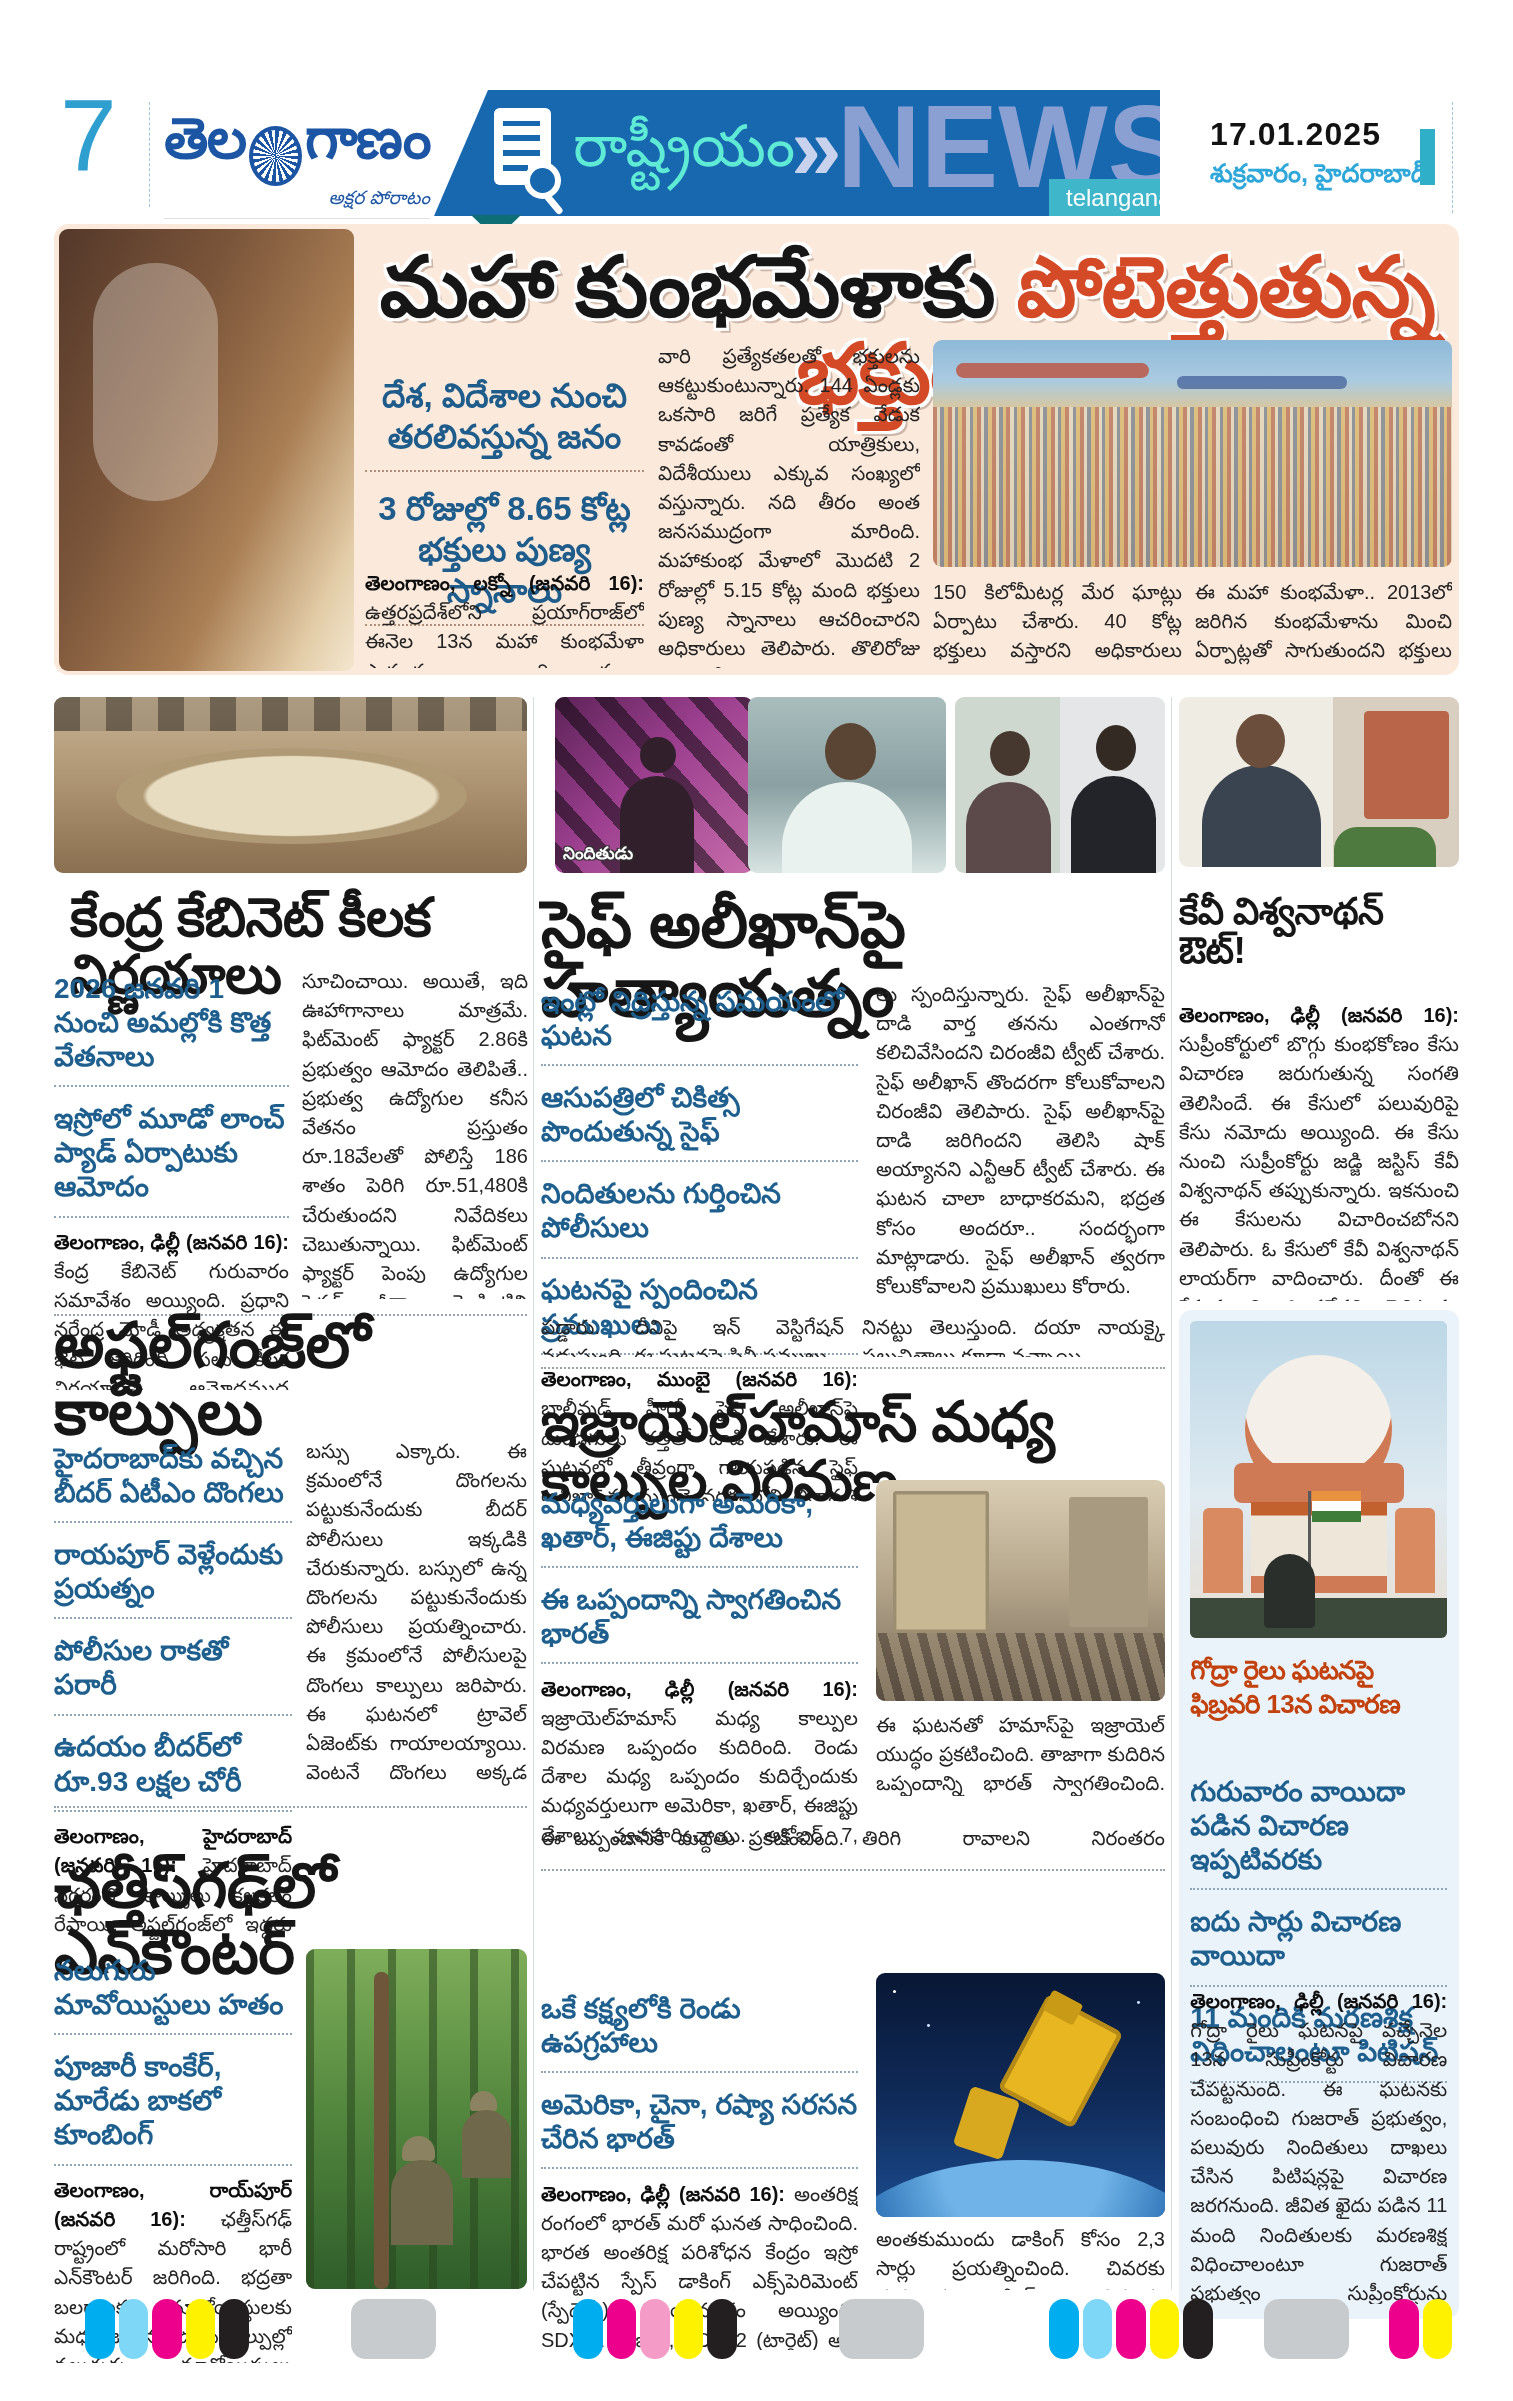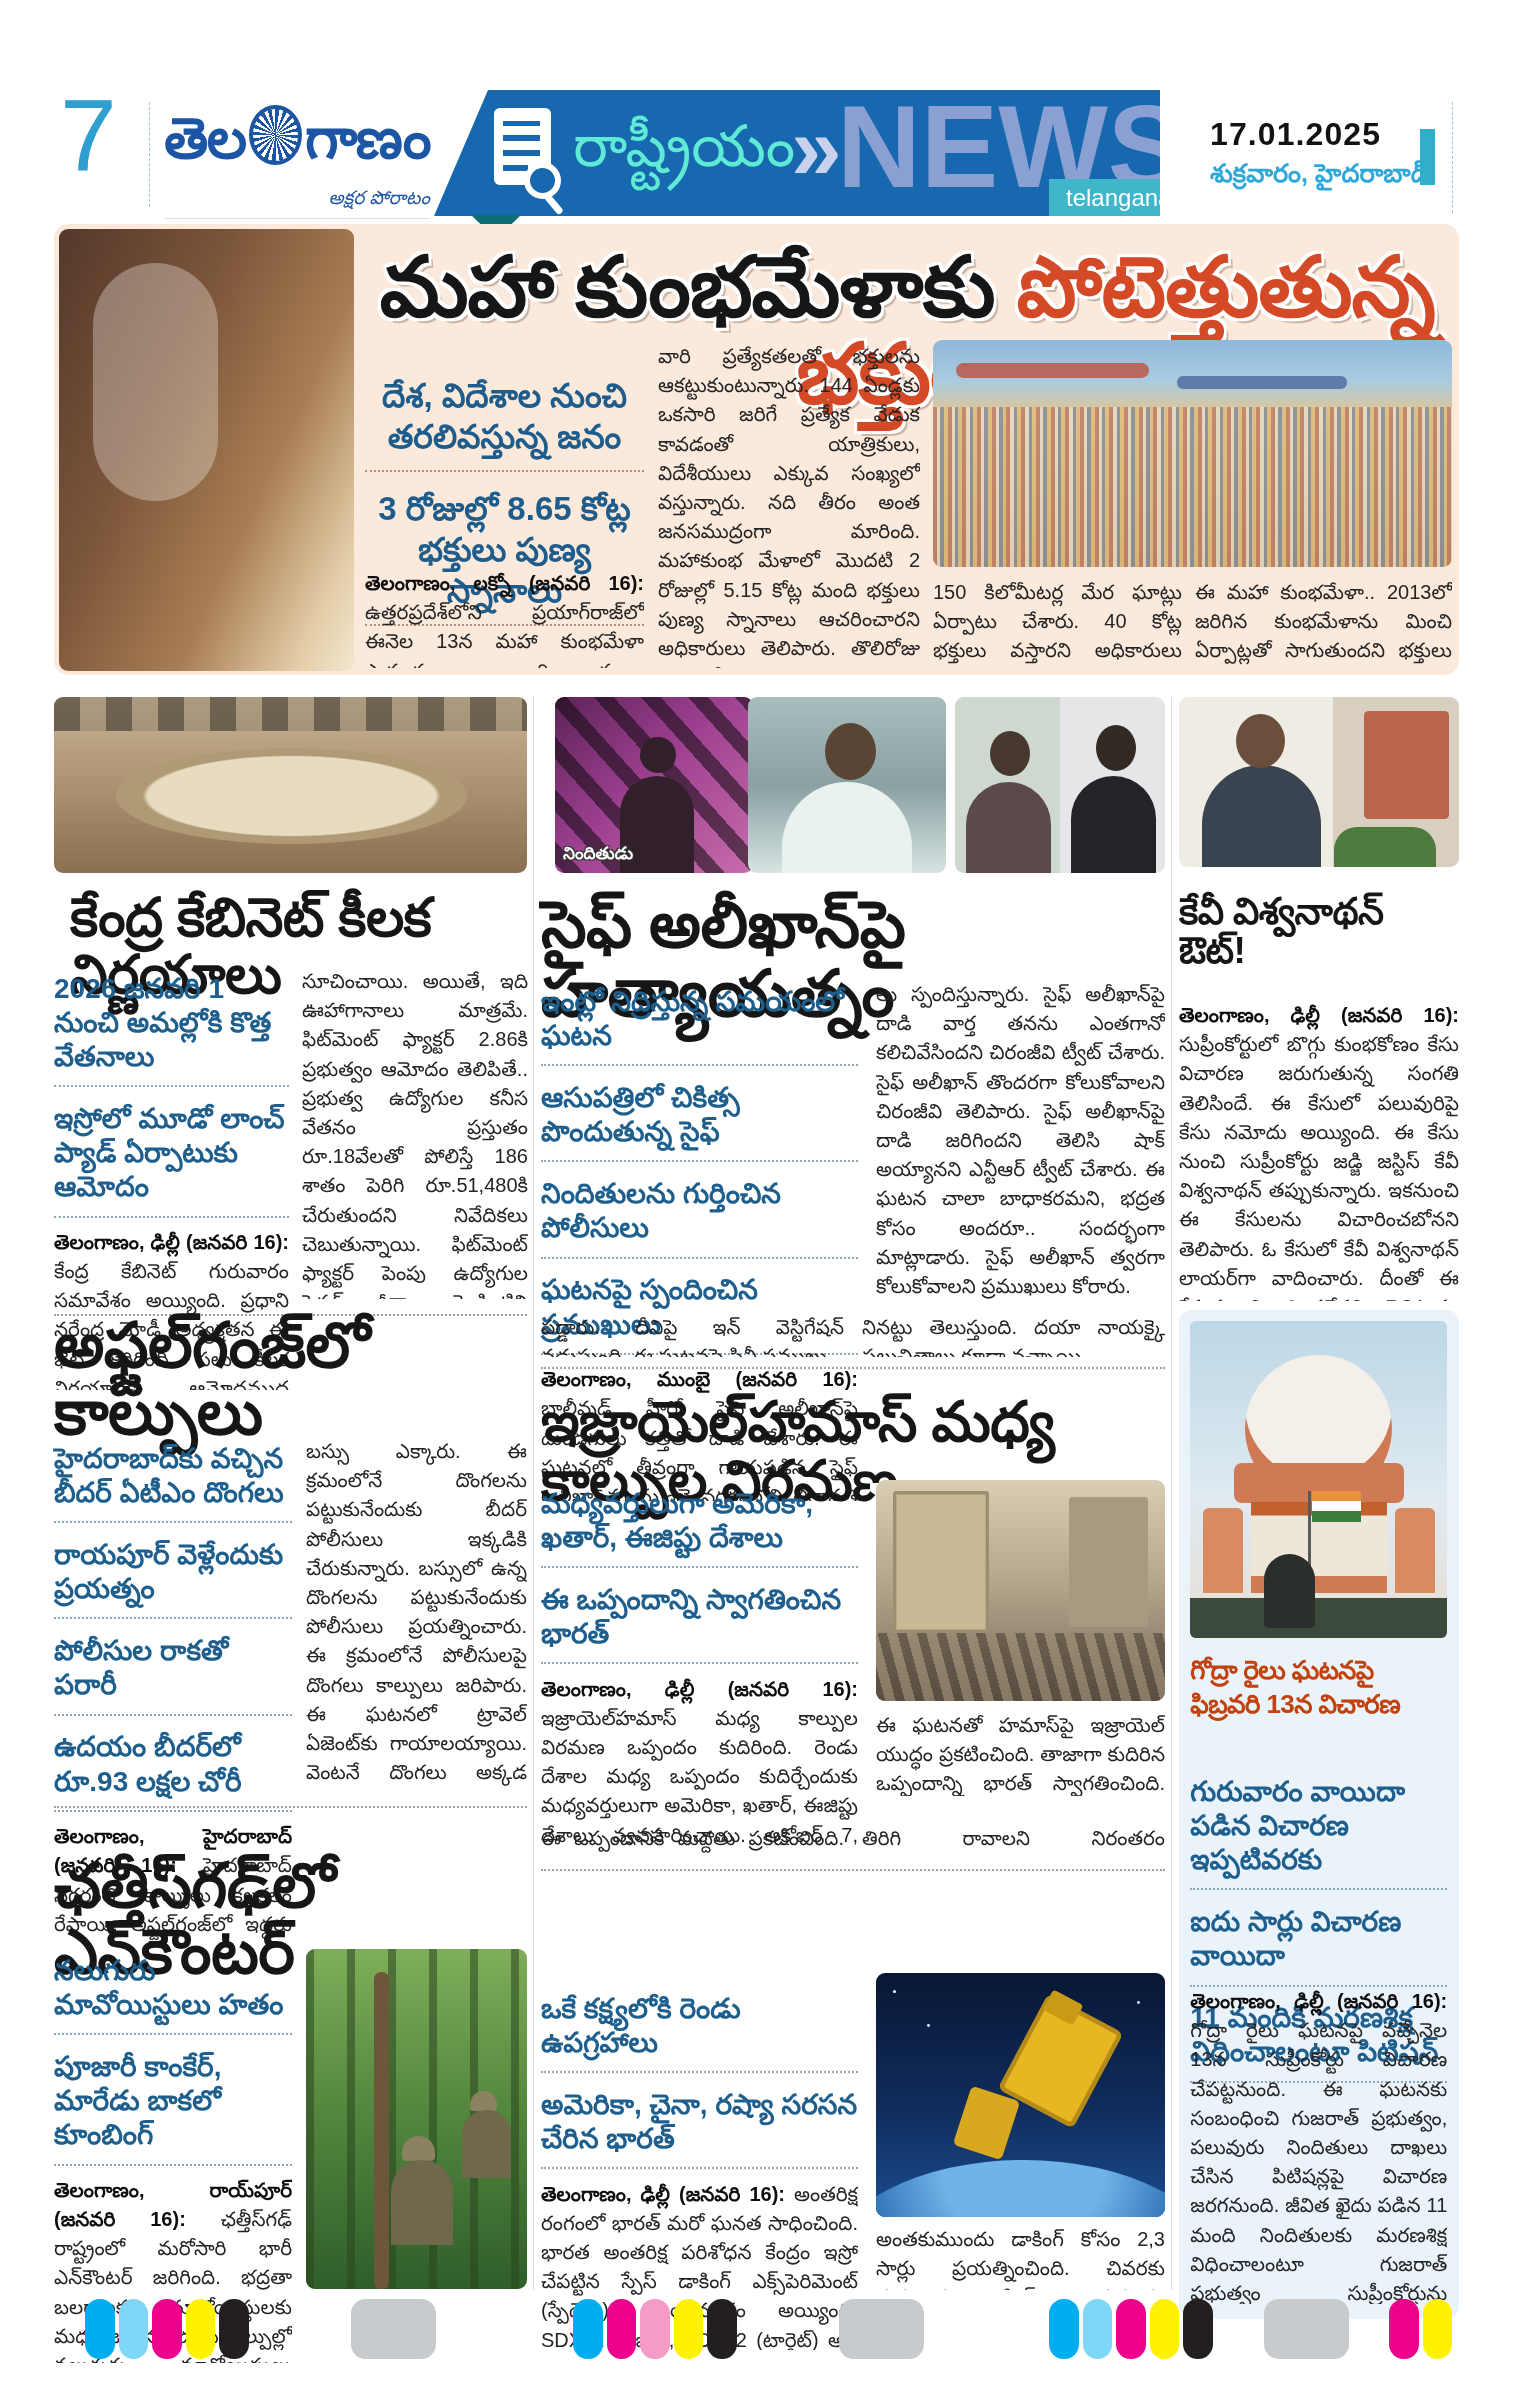--- a/index.html
+++ b/index.html
@@ -25,21 +25,21 @@
 </style>
 </head>
 <body>
 
 <div id="page">
 
   <div class="abs" style="left:60px;top:85px;font-size:102px;color:#2f9fd0;line-height:1;">7</div>
   <div class="abs" style="left:149px;top:102px;height:105px;border-left:1.7px dashed #9fc3d8;"></div>
 
   <div class="abs" style="left:164px;top:105px;width:266px;">
-    <div style="display:flex;align-items:flex-start;">
+    <div style="display:flex;align-items:flex-end;">
       <span style="font-size:57px;font-weight:bold;color:#1c55a4;letter-spacing:-1.7px;">తెల</span>
       <span style="display:inline-block;width:52px;height:52px;border-radius:50%;border:4px solid #1c55a4;margin:0 3.4px;
                    background:repeating-conic-gradient(#1c55a4 0 9deg,#ffffff 9deg 18deg);"></span>
       <span style="font-size:57px;font-weight:bold;color:#1c55a4;letter-spacing:-1.7px;">గాణం</span>
     </div>
     <div style="text-align:right;color:#1c55a4;font-size:18.7px;font-style:italic;margin-top:1.1px;">అక్షర పోరాటం</div>
     <div style="font-size:27px;color:#3a3a3a;letter-spacing:0.6px;margin-top:4.5px;border-top:1.1px solid #e0e0e0;padding-top:3.4px;">www.newslinetelugu.com</div>
   </div>
 
   <div class="abs" style="left:434px;top:90px;width:726px;height:126px;background:#1868b0;

